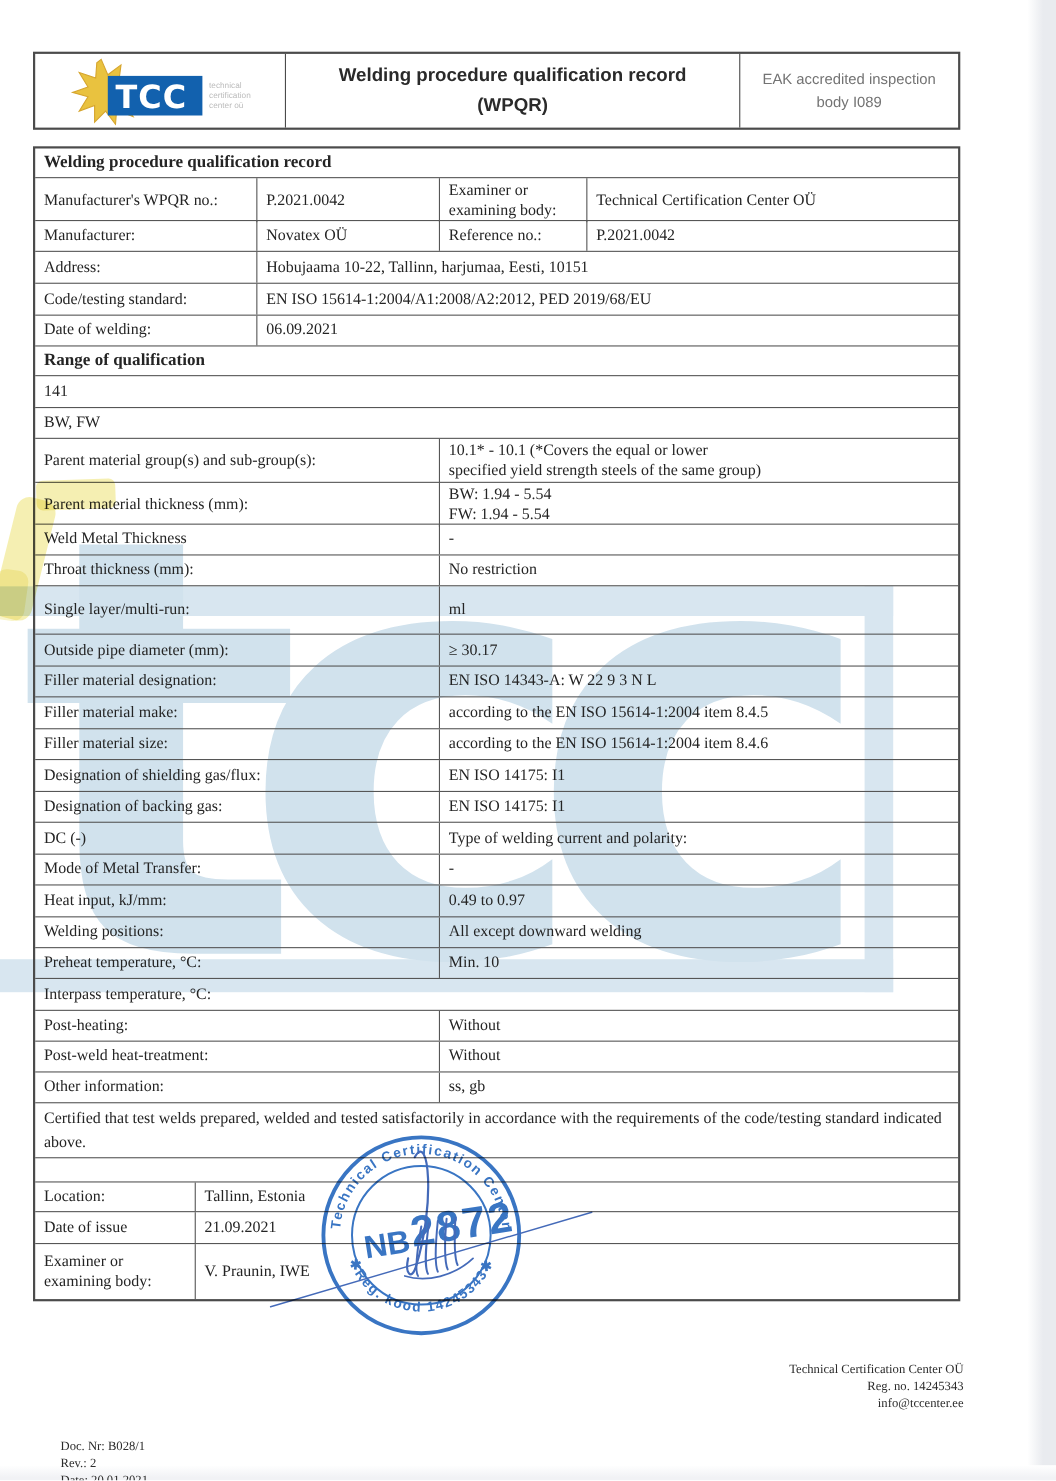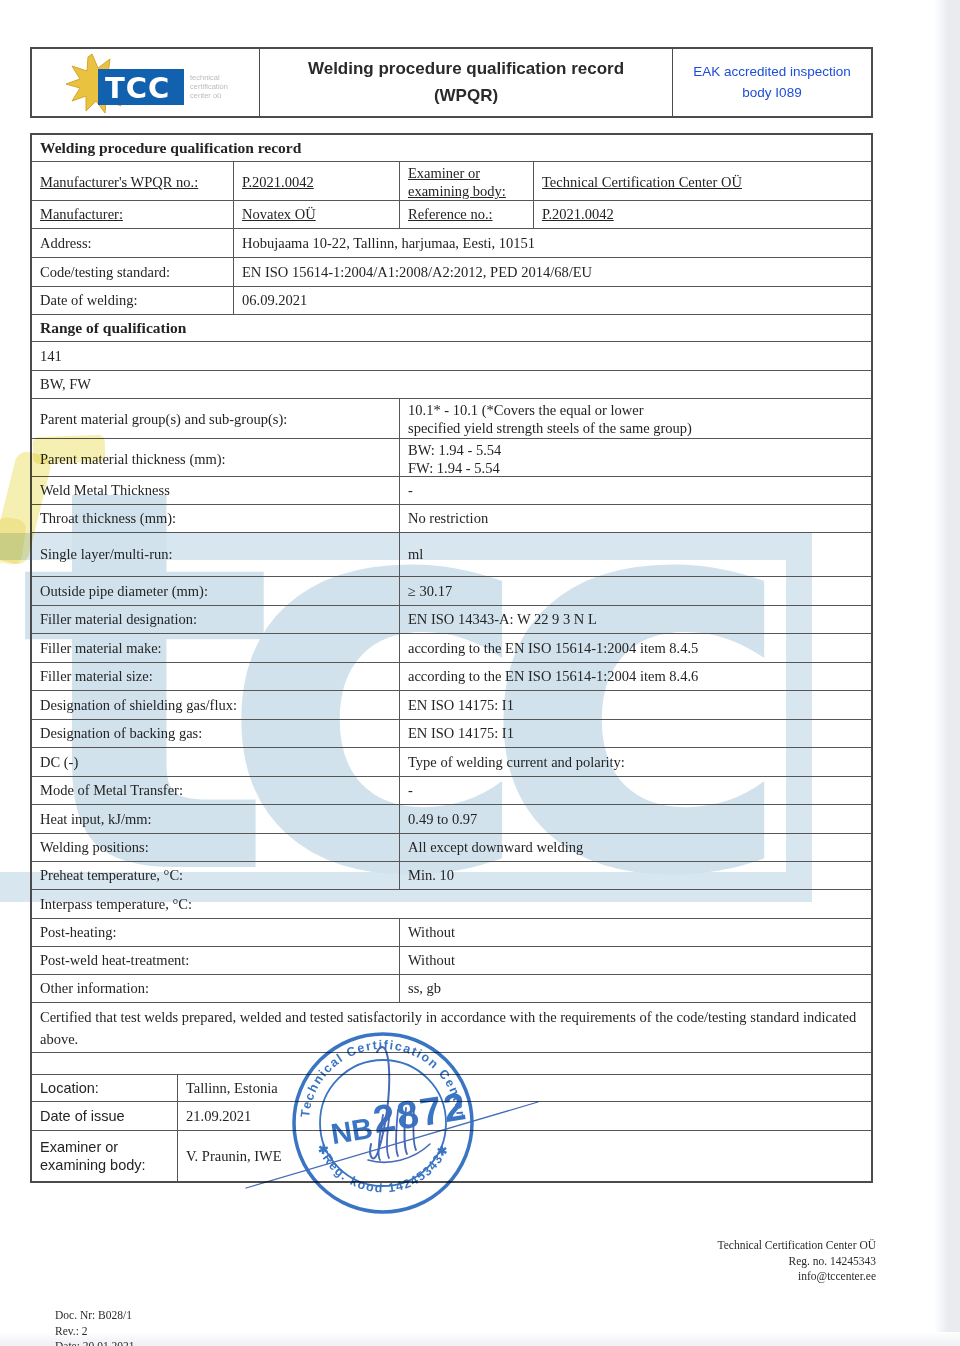--- a/index.html
+++ b/index.html
@@ -28,38 +28,38 @@
     position:absolute; left:30px; top:47px; width:843px; height:71px; z-index:2;
     display:grid; grid-template-columns:228px 413px 1fr; border:2px solid #4b4b4b; background:transparent;
   }
   .header-box > div { border-right:1px solid #4b4b4b; }
   .header-box > div:last-child { border-right:none; }
   .logo-cell  { display:flex; align-items:center; padding-left:18px; }
   .title-cell { display:flex; flex-direction:column; align-items:center; justify-content:center;
                 font-family:"Liberation Sans", sans-serif; font-weight:700; font-size:17px; line-height:1.55; color:#2a2a2a; }
   .accred-cell{ display:flex; align-items:center; justify-content:center; text-align:center;
                 font-family:"Liberation Sans", sans-serif; font-size:13.5px; line-height:1.5;
-                color:#1d4ed8; white-space:pre-line; padding:2px 8px; }
+                color:#737373; white-space:pre-line; padding:2px 8px; }
 
   
   .main-table { position:absolute; left:30px; top:133px; width:843px; z-index:2; border:2px solid #4b4b4b; }
   .trow { display:grid; border-bottom:1px solid #565656; }
   .trow:last-child { border-bottom:none; }
   .trow > div { padding:2px 8px; display:flex; align-items:center; border-right:1px solid #565656;
                 white-space:pre-line; line-height:1.25; font-size:14.5px; }
   .trow > div:last-child { border-right:none; }
   .sec-row { font-weight:700; font-size:15.5px; padding:3px 8px; display:flex; align-items:center;
              border-bottom:1px solid #565656; height:27px; }
-  .cols4 { grid-template-columns:202px 166px 134px 1fr;text-decoration:underline; }
+  .cols4 { grid-template-columns:202px 166px 134px 1fr; }
   .cols2r{ grid-template-columns:202px 1fr; }
   .cols2q{ grid-template-columns:368px 1fr; }
   .cols2i{ grid-template-columns:146px 1fr; }
   .spacer-row { height:22px; border-bottom:1px solid #565656; }
   .cert-row { padding:4px 8px; font-size:14.5px; line-height:1.5; border-bottom:1px solid #565656; height:50px; }
-  .issue-label { font-family:Liberation Sans, sans-serif; font-size:14.5px; }
+  .issue-label { font-family:Liberation Serif, serif; font-size:14.5px; }
 
   
   .stamp { position:absolute; left:238px; top:1020px; z-index:6; mix-blend-mode:multiply; opacity:.95; }
   .stamp text { font-family:"Liberation Sans", sans-serif; font-weight:700; fill:#2e6dc0; }
 
   
   .footer-left  { position:absolute; left:55px;  top:1308px; font-size:11.5px; line-height:15.5px; color:#2b2b2b; z-index:2; }
   .footer-right { position:absolute; right:84px; top:1238px; font-size:11.5px; line-height:15.5px; color:#2b2b2b; text-align:right; z-index:2; }
 </style>
 </head>
@@ -113,21 +113,21 @@
       <div>Novatex OÜ</div>
       <div>Reference no.:</div>
       <div>P.2021.0042</div>
     </div>
     <div class="trow cols2r" style="height:29px">
       <div>Address:</div>
       <div>Hobujaama 10-22, Tallinn, harjumaa, Eesti, 10151</div>
     </div>
     <div class="trow cols2r" style="height:29px">
       <div>Code/testing standard:</div>
-      <div>EN ISO 15614-1:2004/A1:2008/A2:2012, PED 2014/68/EU</div>
+      <div>EN ISO 15614-1:2004/A1:2008/A2:2012, PED 2019/68/EU</div>
     </div>
     <div class="trow cols2r" style="height:28px">
       <div>Date of welding:</div>
       <div>06.09.2021</div>
     </div>
 
     <div class="sec-row">Range of qualification</div>
 
     <div class="trow cols2q" style="height:29px">
       <div>141</div>

